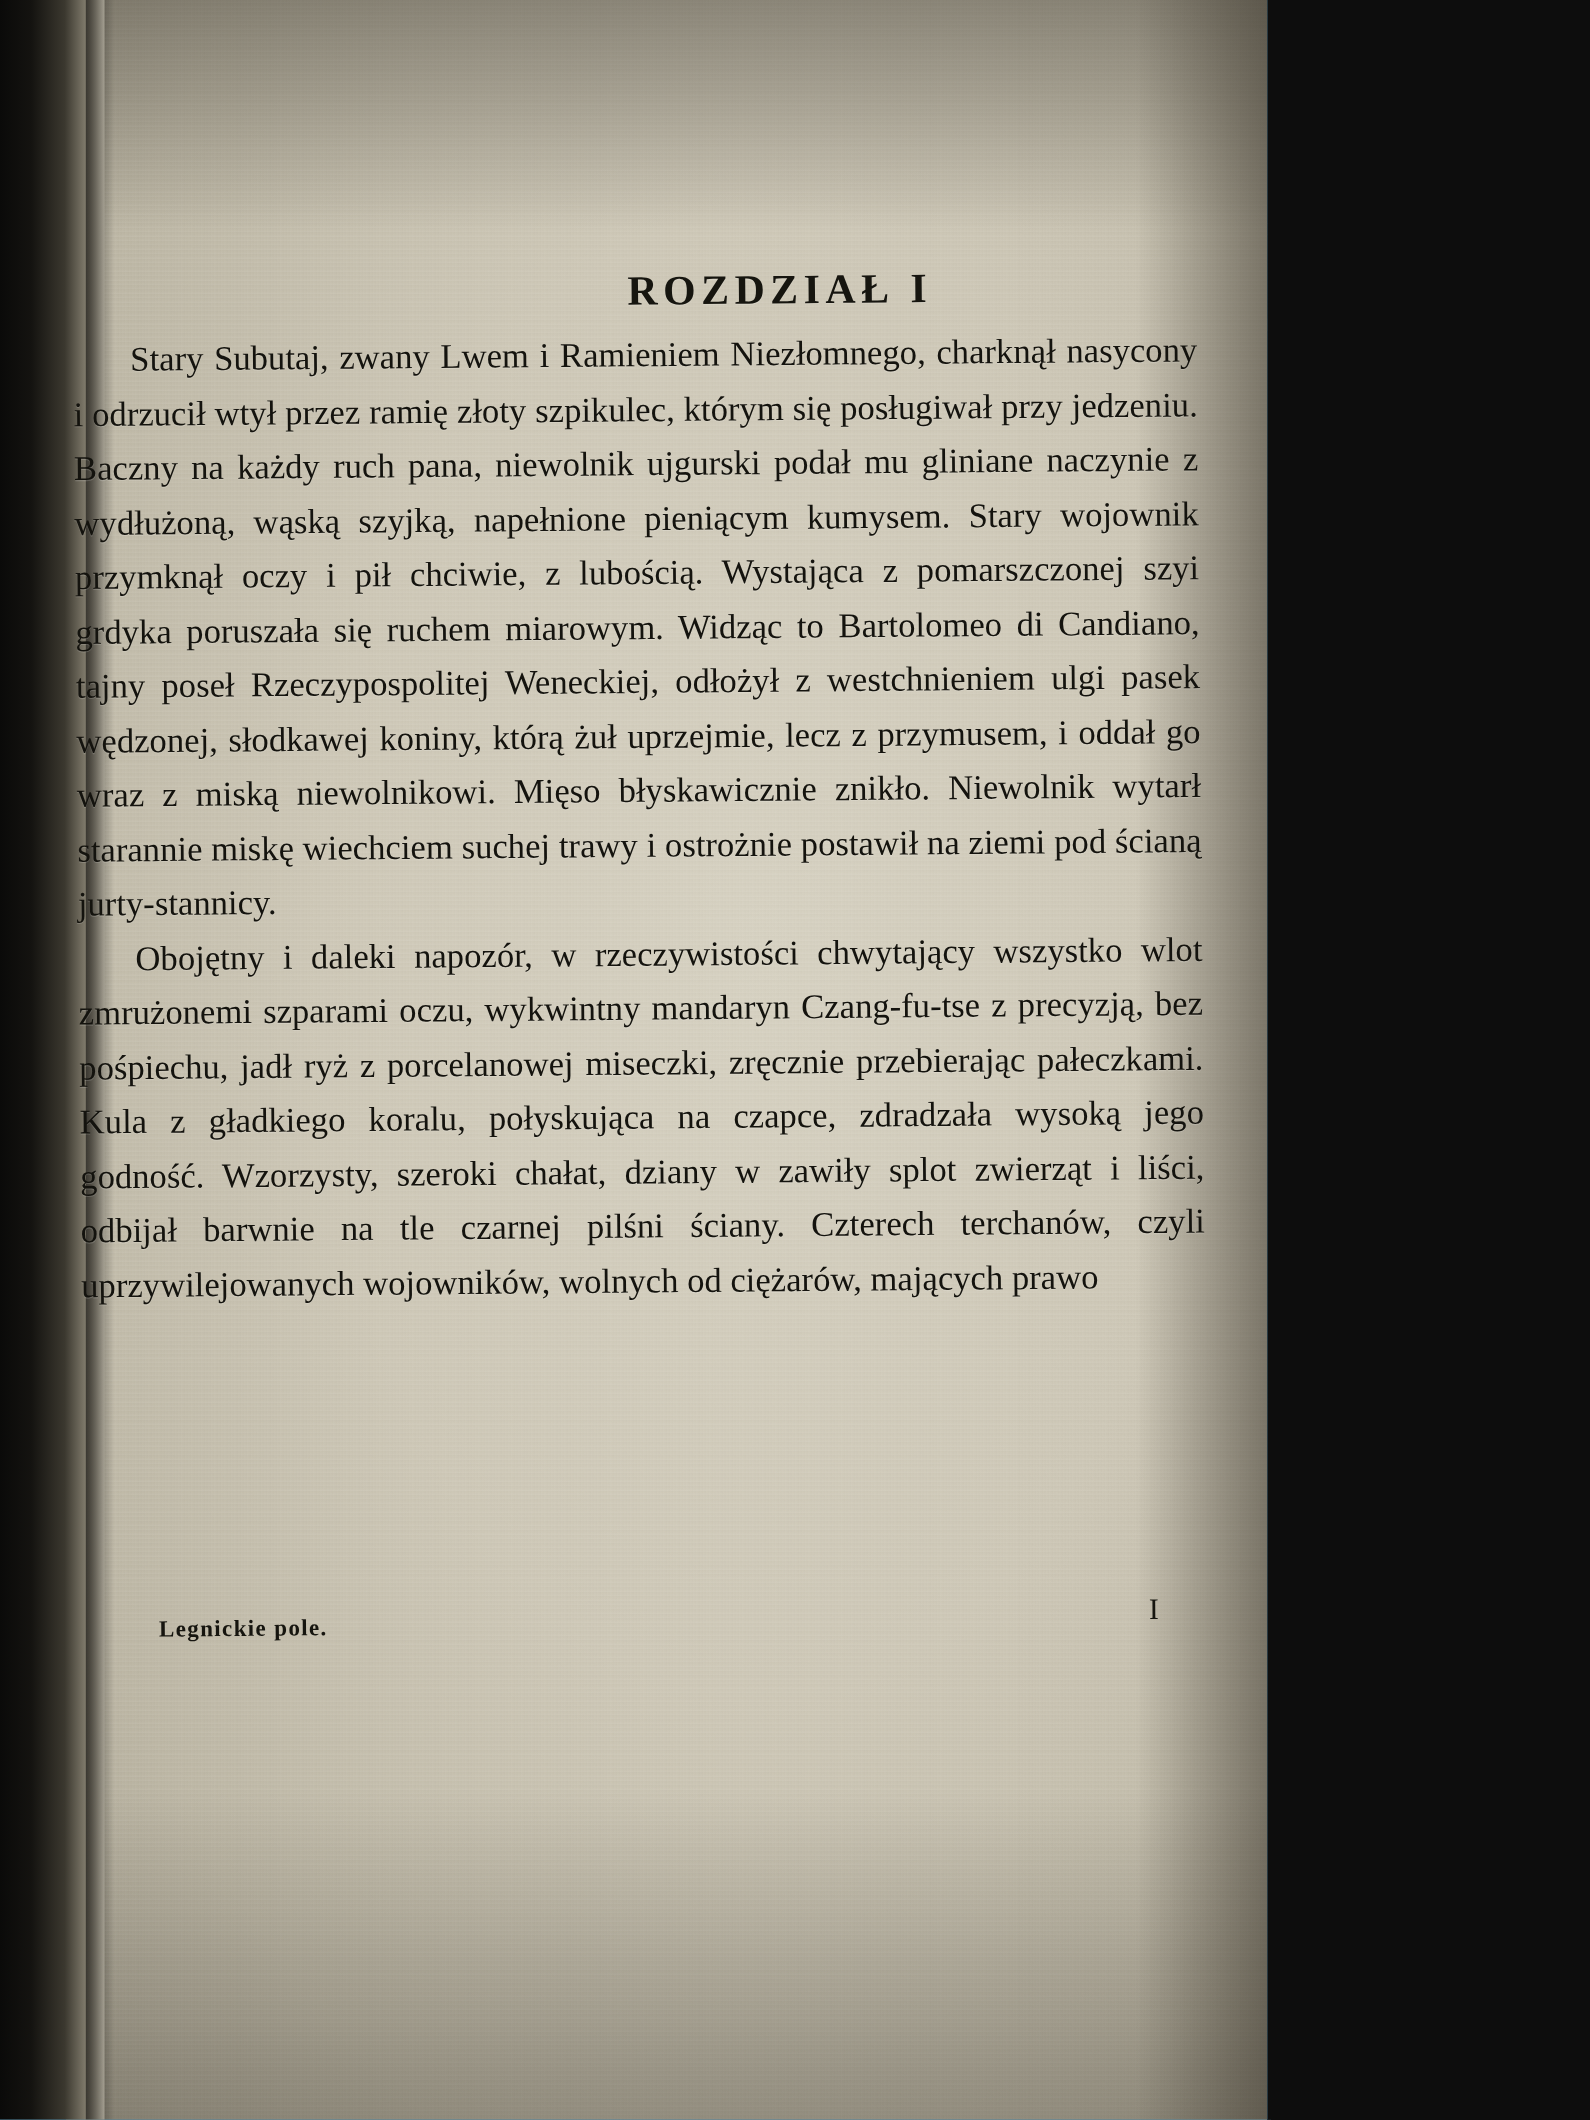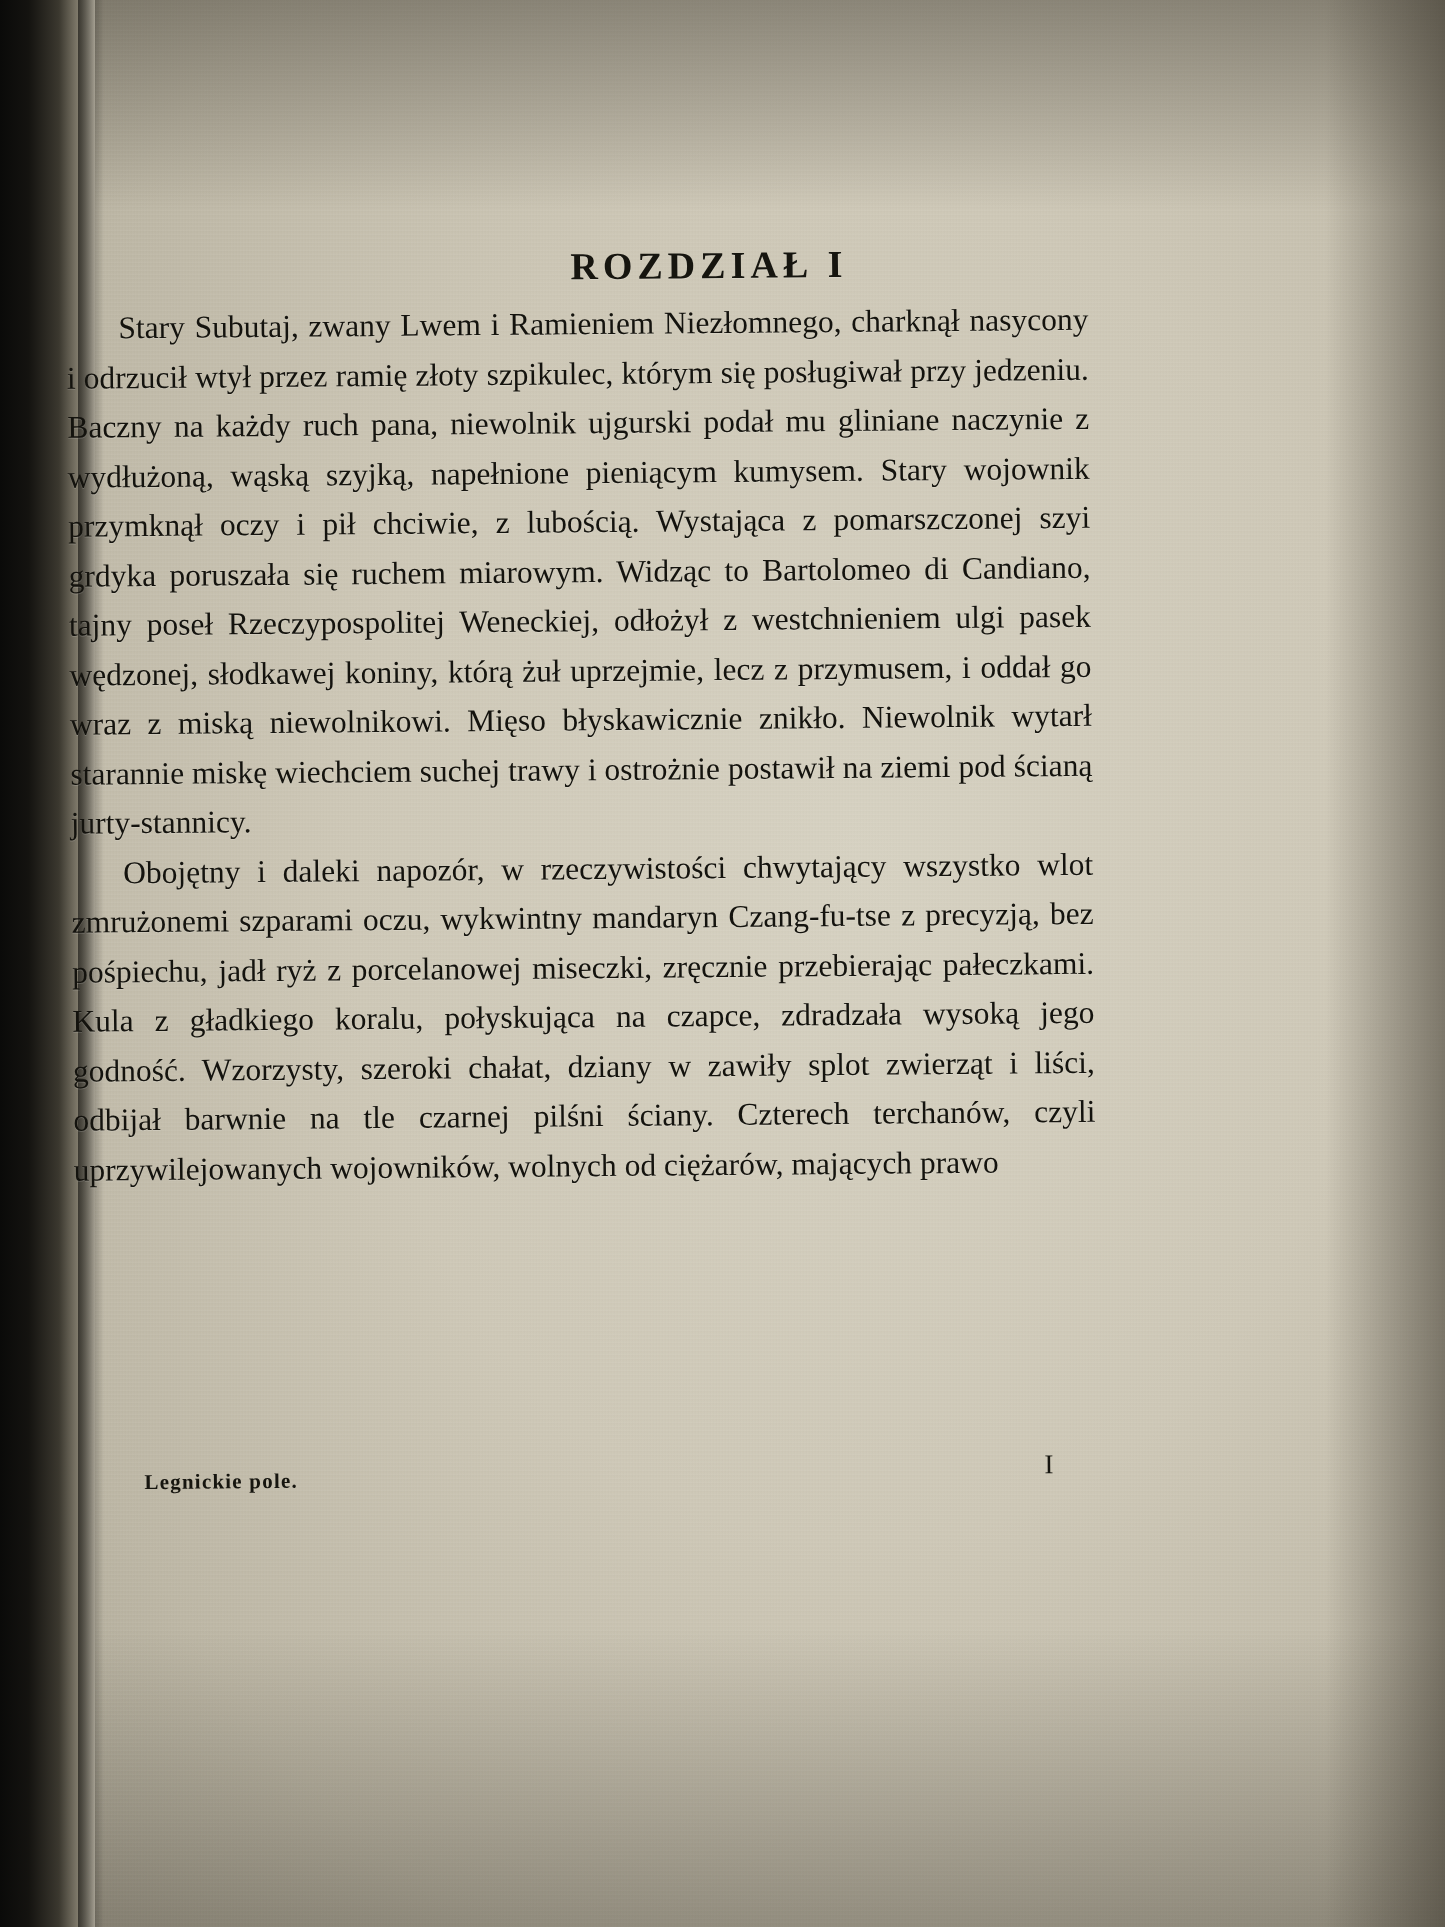--- a/index.html
+++ b/index.html
@@ -2,21 +2,21 @@
 <html><head>
 <meta charset="utf-8">
 <style>
   html, body {
     margin: 0;
     padding: 0;
     background: #0d0d0d;
   }
   #page {
     position: relative;
-    width: 1445px;
+    width: 1152px;
     height: 1927px;
     overflow: hidden;
     background: #7dd3fc;
   }
   
   .spine {
     position: absolute;
     left: 0;
     top: 0;
     width: 95px;

